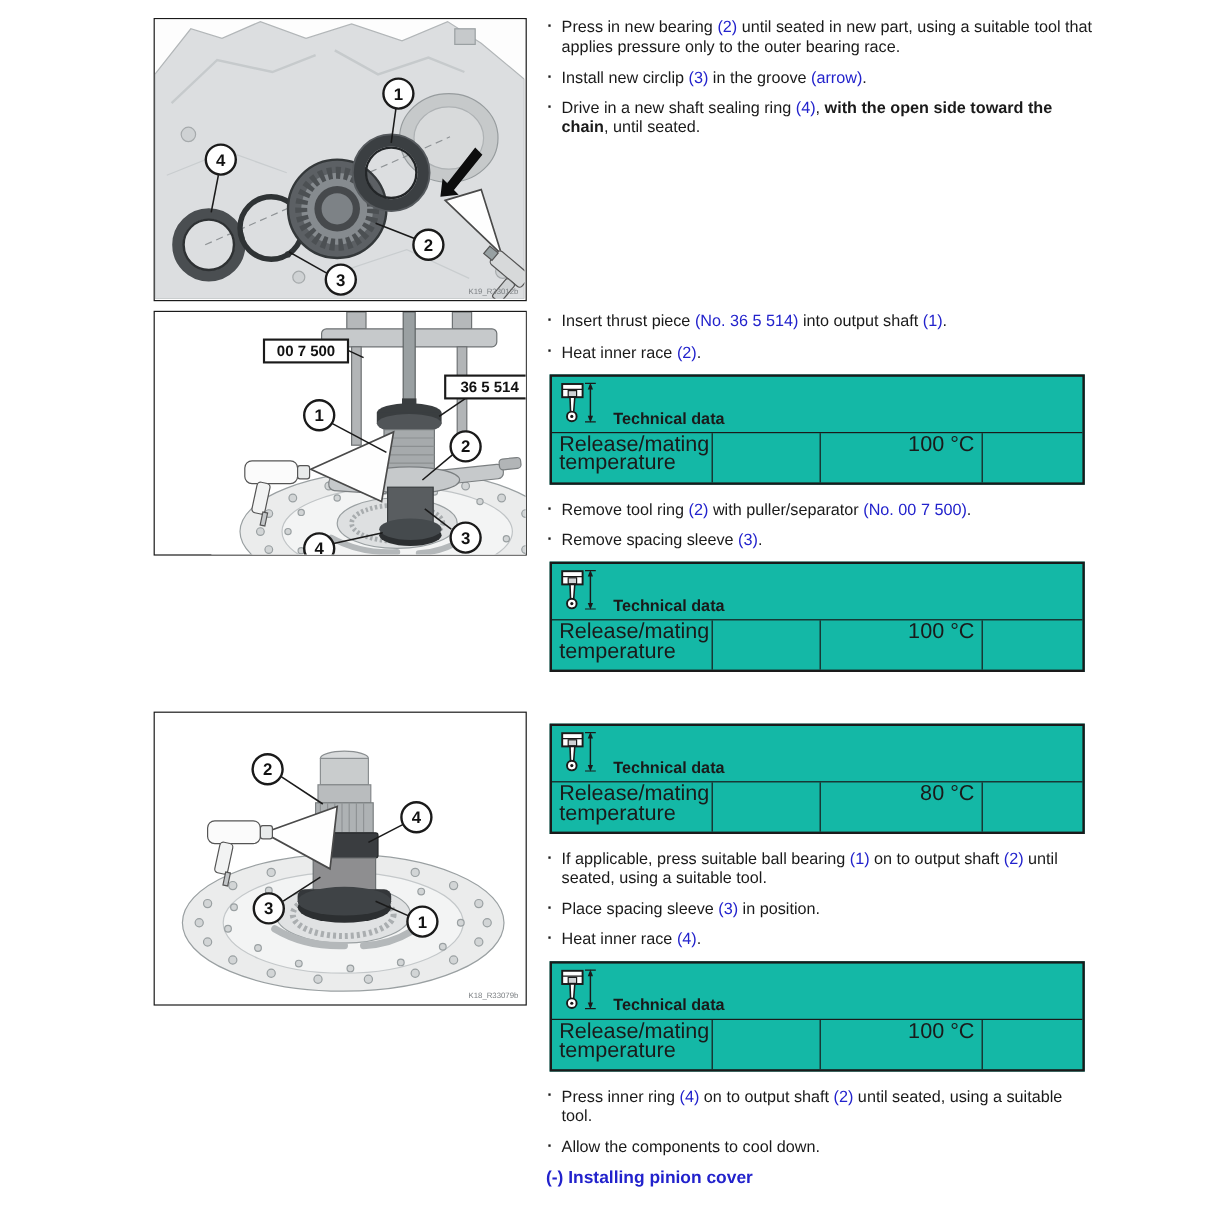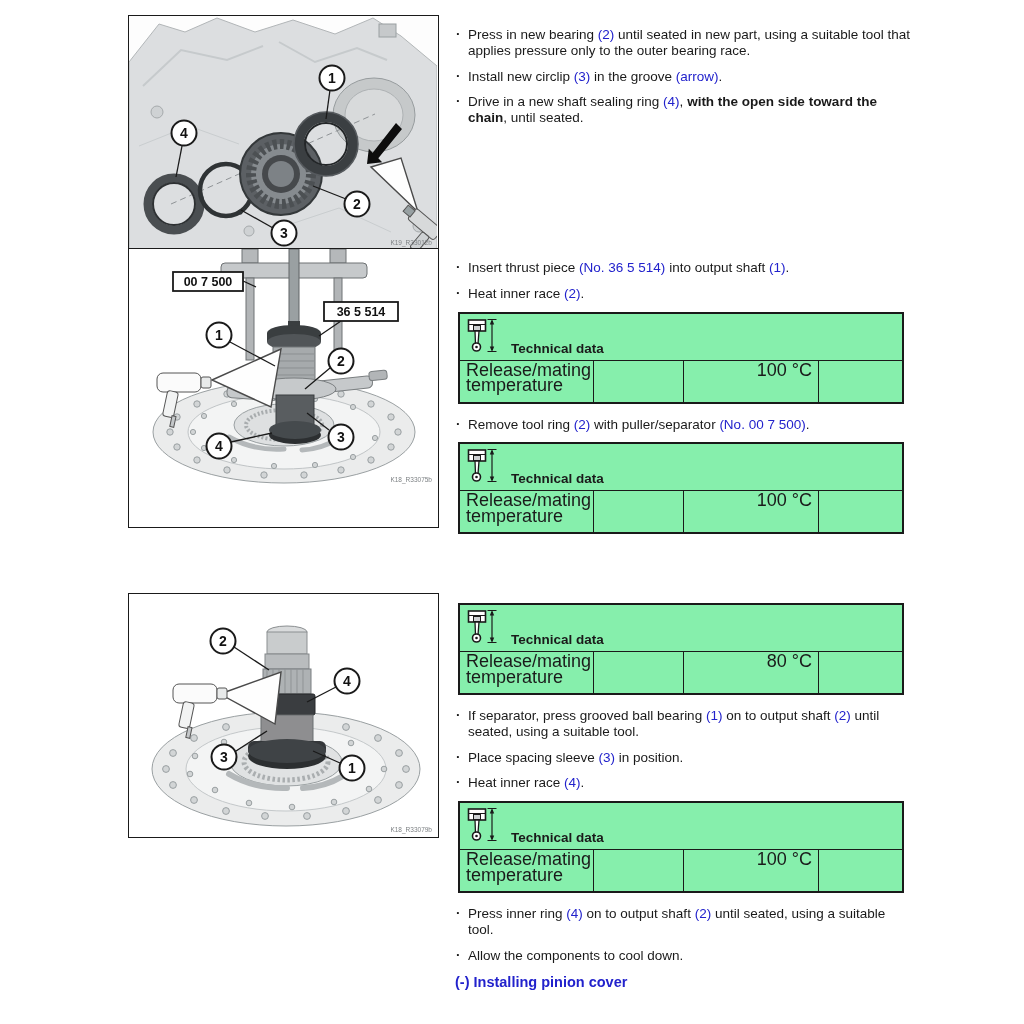--- a/index.html
+++ b/index.html
@@ -3,32 +3,32 @@
 <meta charset="utf-8">
 <style>
   html,body{margin:0;padding:0;}
   body{
     width:1024px;height:1024px;background:#ffffff;position:relative;
     font-family:"Liberation Sans", sans-serif;color:#1a1a1a;
     --link:#2222cc;
   }
   .figbox{position:absolute;left:128px;width:311px;border:1.5px solid #1a1a1a;background:#fff;box-sizing:border-box;overflow:hidden;}
   #fig1{top:15px;height:236px;}
-  #fig2{top:248px;height:280px;}
+  #fig2{top:259px;height:204px;padding-left:47px;}
   #fig3{top:593px;height:245px;}
   .figbox svg{display:block;}
   .sec{position:absolute;left:455px;width:458px;}
-  #secA{top:27px;}
+  #secA{top:15px;}
   #secB{top:260px;}
   #secC{top:598px;}
   .bullet{position:relative;padding-left:13px;font-size:13.5px;line-height:15.8px;margin:0 0 10px 0;}
   .bullet::before{content:"·";position:absolute;left:1px;top:-1px;font-weight:700;}
   .seg-ref{color:var(--link);}
   .seg-bold{font-weight:700;}
-  .ttable{border:2px solid #1a1a1a;margin:5px 0 13px 3px;width:446px;box-sizing:border-box;background:#86efac;}
+  .ttable{border:2px solid #1a1a1a;margin:5px 0 13px 3px;width:446px;box-sizing:border-box;background:#14b8a6;}
   .thead{display:flex;height:47px;box-sizing:border-box;border-bottom:1.5px solid #1a1a1a;padding:3px 0 0 7px;}
   .ticon{flex:0 0 auto;}
   .ttitle{font-weight:700;font-size:13.5px;align-self:flex-end;margin-left:14px;padding-bottom:4px;}
   .trow{display:flex;height:41px;box-sizing:border-box;}
   .tcell{box-sizing:border-box;padding:2px 6px;font-size:18px;line-height:15.5px;}
   .tc2,.tc3,.tc4{border-left:1.5px solid #1a1a1a;}
   .tc1{width:133px;}
   .tc2{width:90px;}
   .tc3{width:135px;text-align:right;}
   .tc4{flex:1;}
@@ -348,20 +348,21 @@
     </div>
     <div class="trow">
       <div class="tcell tc1">Release/mating temperature</div>
       <div class="tcell tc2"></div>
       <div class="tcell tc3">100 °C</div>
       <div class="tcell tc4"></div>
     </div>
   </div>
 
   <div class="bullet"><span>Remove tool ring </span><span class="seg-ref">(2)</span><span> with puller/separator </span><span class="seg-ref">(No. 00 7 500)</span><span>.</span></div>
+  <div class="bullet"><span>Remove spacing sleeve </span><span class="seg-ref">(3)</span><span>.</span></div>
 
   <div class="ttable">
     <div class="thead">
       <svg class="ticon" width="30" height="38" viewBox="0 0 30 38">
         <rect x="1.5" y="3" width="17" height="11" fill="#fff" stroke="#1a1a1a" stroke-width="1.6"></rect>
         <line x1="1.5" y1="7.5" x2="18.5" y2="7.5" stroke="#1a1a1a"></line>
         <rect x="6.5" y="8.5" width="7" height="5" fill="#cfd2d4" stroke="#1a1a1a"></rect>
         <polygon points="8,14 12,14 11,27 8.5,27" fill="#fff" stroke="#1a1a1a" stroke-width="1.3"></polygon>
         <circle cx="9.5" cy="30" r="4" fill="#fff" stroke="#1a1a1a" stroke-width="1.6"></circle>
         <circle cx="9.5" cy="30" r="1.3" fill="#1a1a1a"></circle>
@@ -402,21 +403,21 @@
       <span class="ttitle">Technical data</span>
     </div>
     <div class="trow">
       <div class="tcell tc1">Release/mating temperature</div>
       <div class="tcell tc2"></div>
       <div class="tcell tc3">80 °C</div>
       <div class="tcell tc4"></div>
     </div>
   </div>
 
-  <div class="bullet"><span>If separator, press grooved ball bearing </span><span class="seg-ref">(1)</span><span> on to output shaft </span><span class="seg-ref">(2)</span><span> until seated, using a suitable tool.</span></div>
+  <div class="bullet"><span>If applicable, press suitable ball bearing </span><span class="seg-ref">(1)</span><span> on to output shaft </span><span class="seg-ref">(2)</span><span> until seated, using a suitable tool.</span></div>
   <div class="bullet"><span>Place spacing sleeve </span><span class="seg-ref">(3)</span><span> in position.</span></div>
   <div class="bullet"><span>Heat inner race </span><span class="seg-ref">(4)</span><span>.</span></div>
 
   <div class="ttable">
     <div class="thead">
       <svg class="ticon" width="30" height="38" viewBox="0 0 30 38">
         <rect x="1.5" y="3" width="17" height="11" fill="#fff" stroke="#1a1a1a" stroke-width="1.6"></rect>
         <line x1="1.5" y1="7.5" x2="18.5" y2="7.5" stroke="#1a1a1a"></line>
         <rect x="6.5" y="8.5" width="7" height="5" fill="#cfd2d4" stroke="#1a1a1a"></rect>
         <polygon points="8,14 12,14 11,27 8.5,27" fill="#fff" stroke="#1a1a1a" stroke-width="1.3"></polygon>

